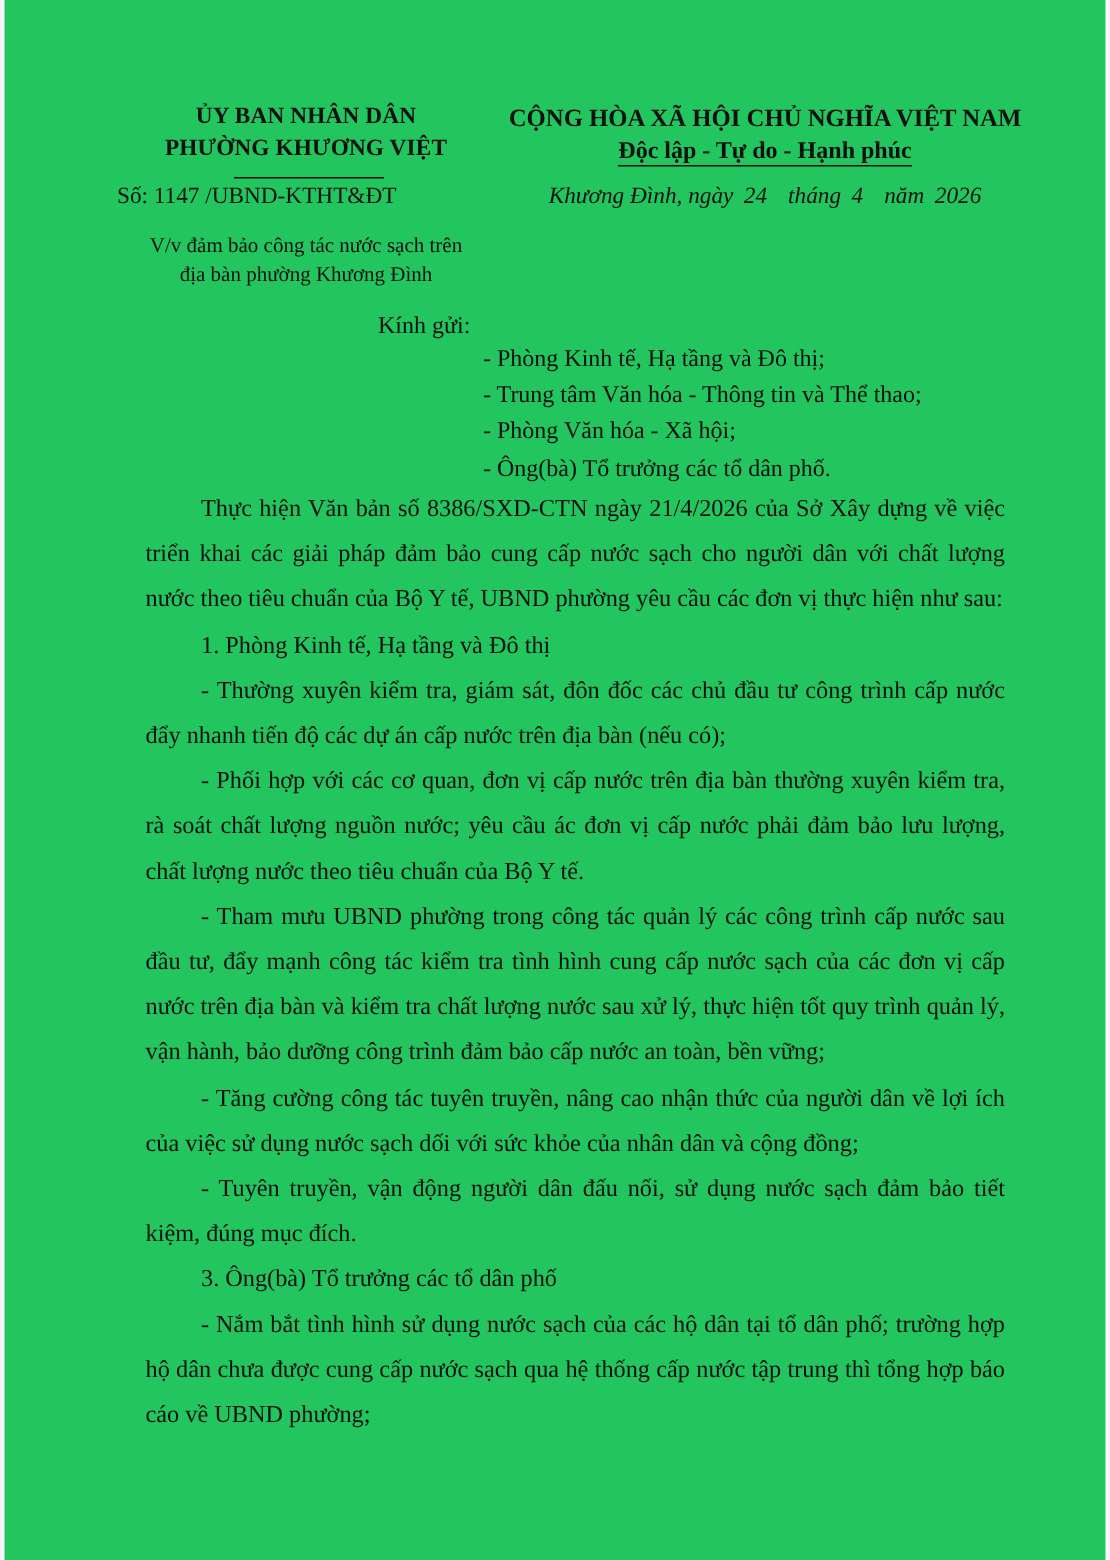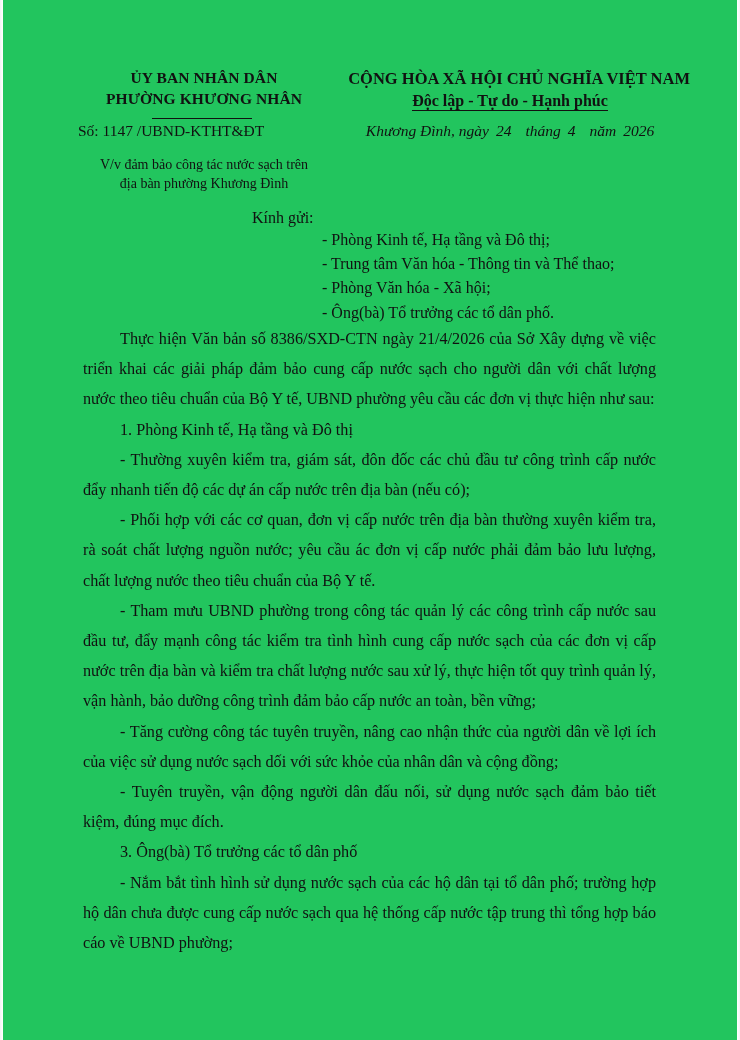--- a/index.html
+++ b/index.html
@@ -62,21 +62,20 @@
   .org-line2 { margin-top: 1px; }
   .u-part {
     border-bottom: 1.6px solid #111;
     padding-bottom: 11px;
   }
   .nation-line1 {
     font-weight: bold;
     font-size: 16.5px;
     line-height: 21px;
     white-space: nowrap;
-    text-align: right;
   }
   .nation-line2 {
     font-weight: bold;
     font-size: 16px;
     line-height: 21px;
     margin-top: 1px;
     white-space: nowrap;
   }
   .nation-line2 span {
     border-bottom: 1.6px solid #111;
@@ -127,21 +126,21 @@
     top: 228px;
     width: 360px;
     font-size: 16px;
     line-height: 24.2px;
   }
   .recipients div { white-space: nowrap; }
 
   
   .body {
     position: absolute;
-    left: 83px;
+    left: 97px;
     top: 324px;
     width: 573px;
     font-size: 16.2px;
     line-height: 30.2px;
     text-align: justify;
     text-justify: inter-word;
   }
   .body p {
     margin: 0;
     text-indent: 37px;
@@ -152,21 +151,21 @@
 </style>
 </head>
 <body>
 
 <div id="page">
 
   <div class="header">
 
     <div class="hdr-left">
       <div class="org-line1">ỦY BAN NHÂN DÂN</div>
-      <div class="org-line2"><span>PHƯỜ</span><span class="u-part">NG KHƯƠNG</span><span> NHÂN</span></div>
+      <div class="org-line2"><span>PHƯỜ</span><span class="u-part">NG KHƯƠNG</span><span> VIỆT</span></div>
     </div>
 
     <div class="hdr-right">
       <div class="nation-line1">CỘNG HÒA XÃ HỘI CHỦ NGHĨA VIỆT NAM</div>
       <div class="nation-line2"><span>Độc lập - Tự do - Hạnh phúc</span></div>
     </div>
 
     <div class="doc-number">Số: 1147 /UBND-KTHT&amp;ĐT</div>
 
     <div class="doc-place-date"><span>Khương Đình, ngày</span><span class="gap"></span><span>24</span><span class="gap"></span><span class="gap"></span><span>tháng</span><span class="gap"></span><span>4</span><span class="gap"></span><span class="gap"></span><span>năm</span><span class="gap"></span><span>2026</span></div>

